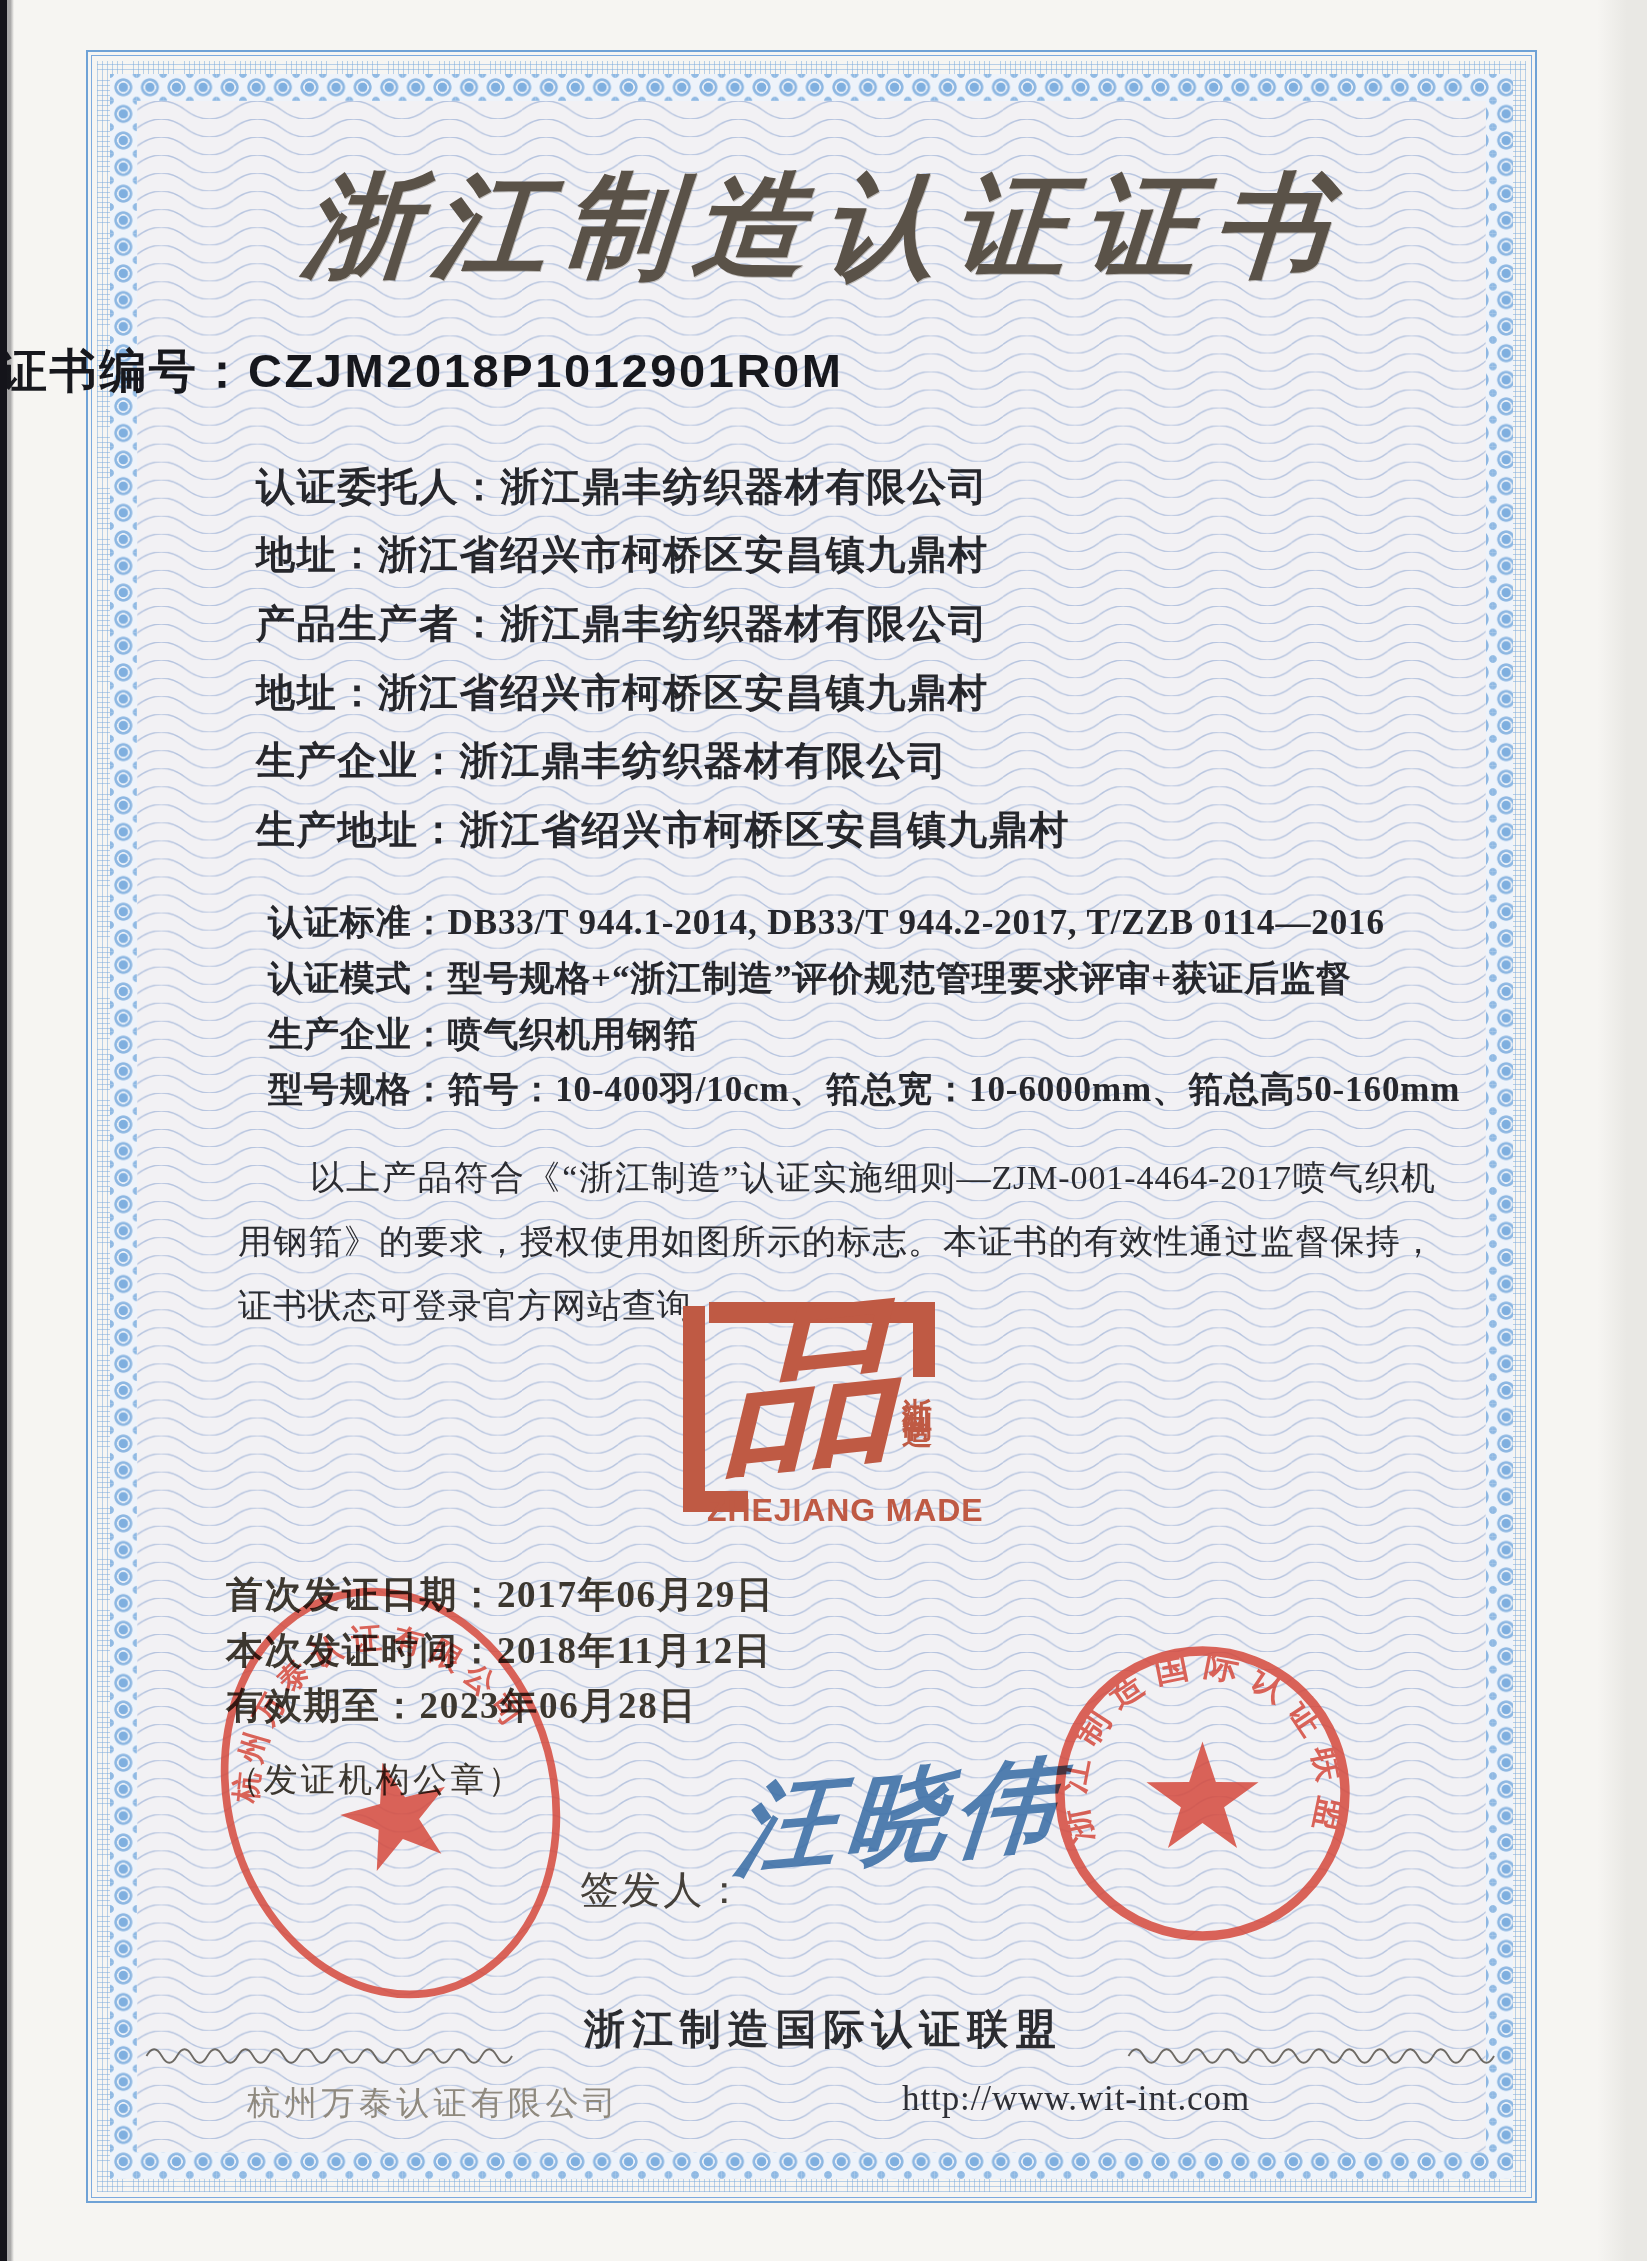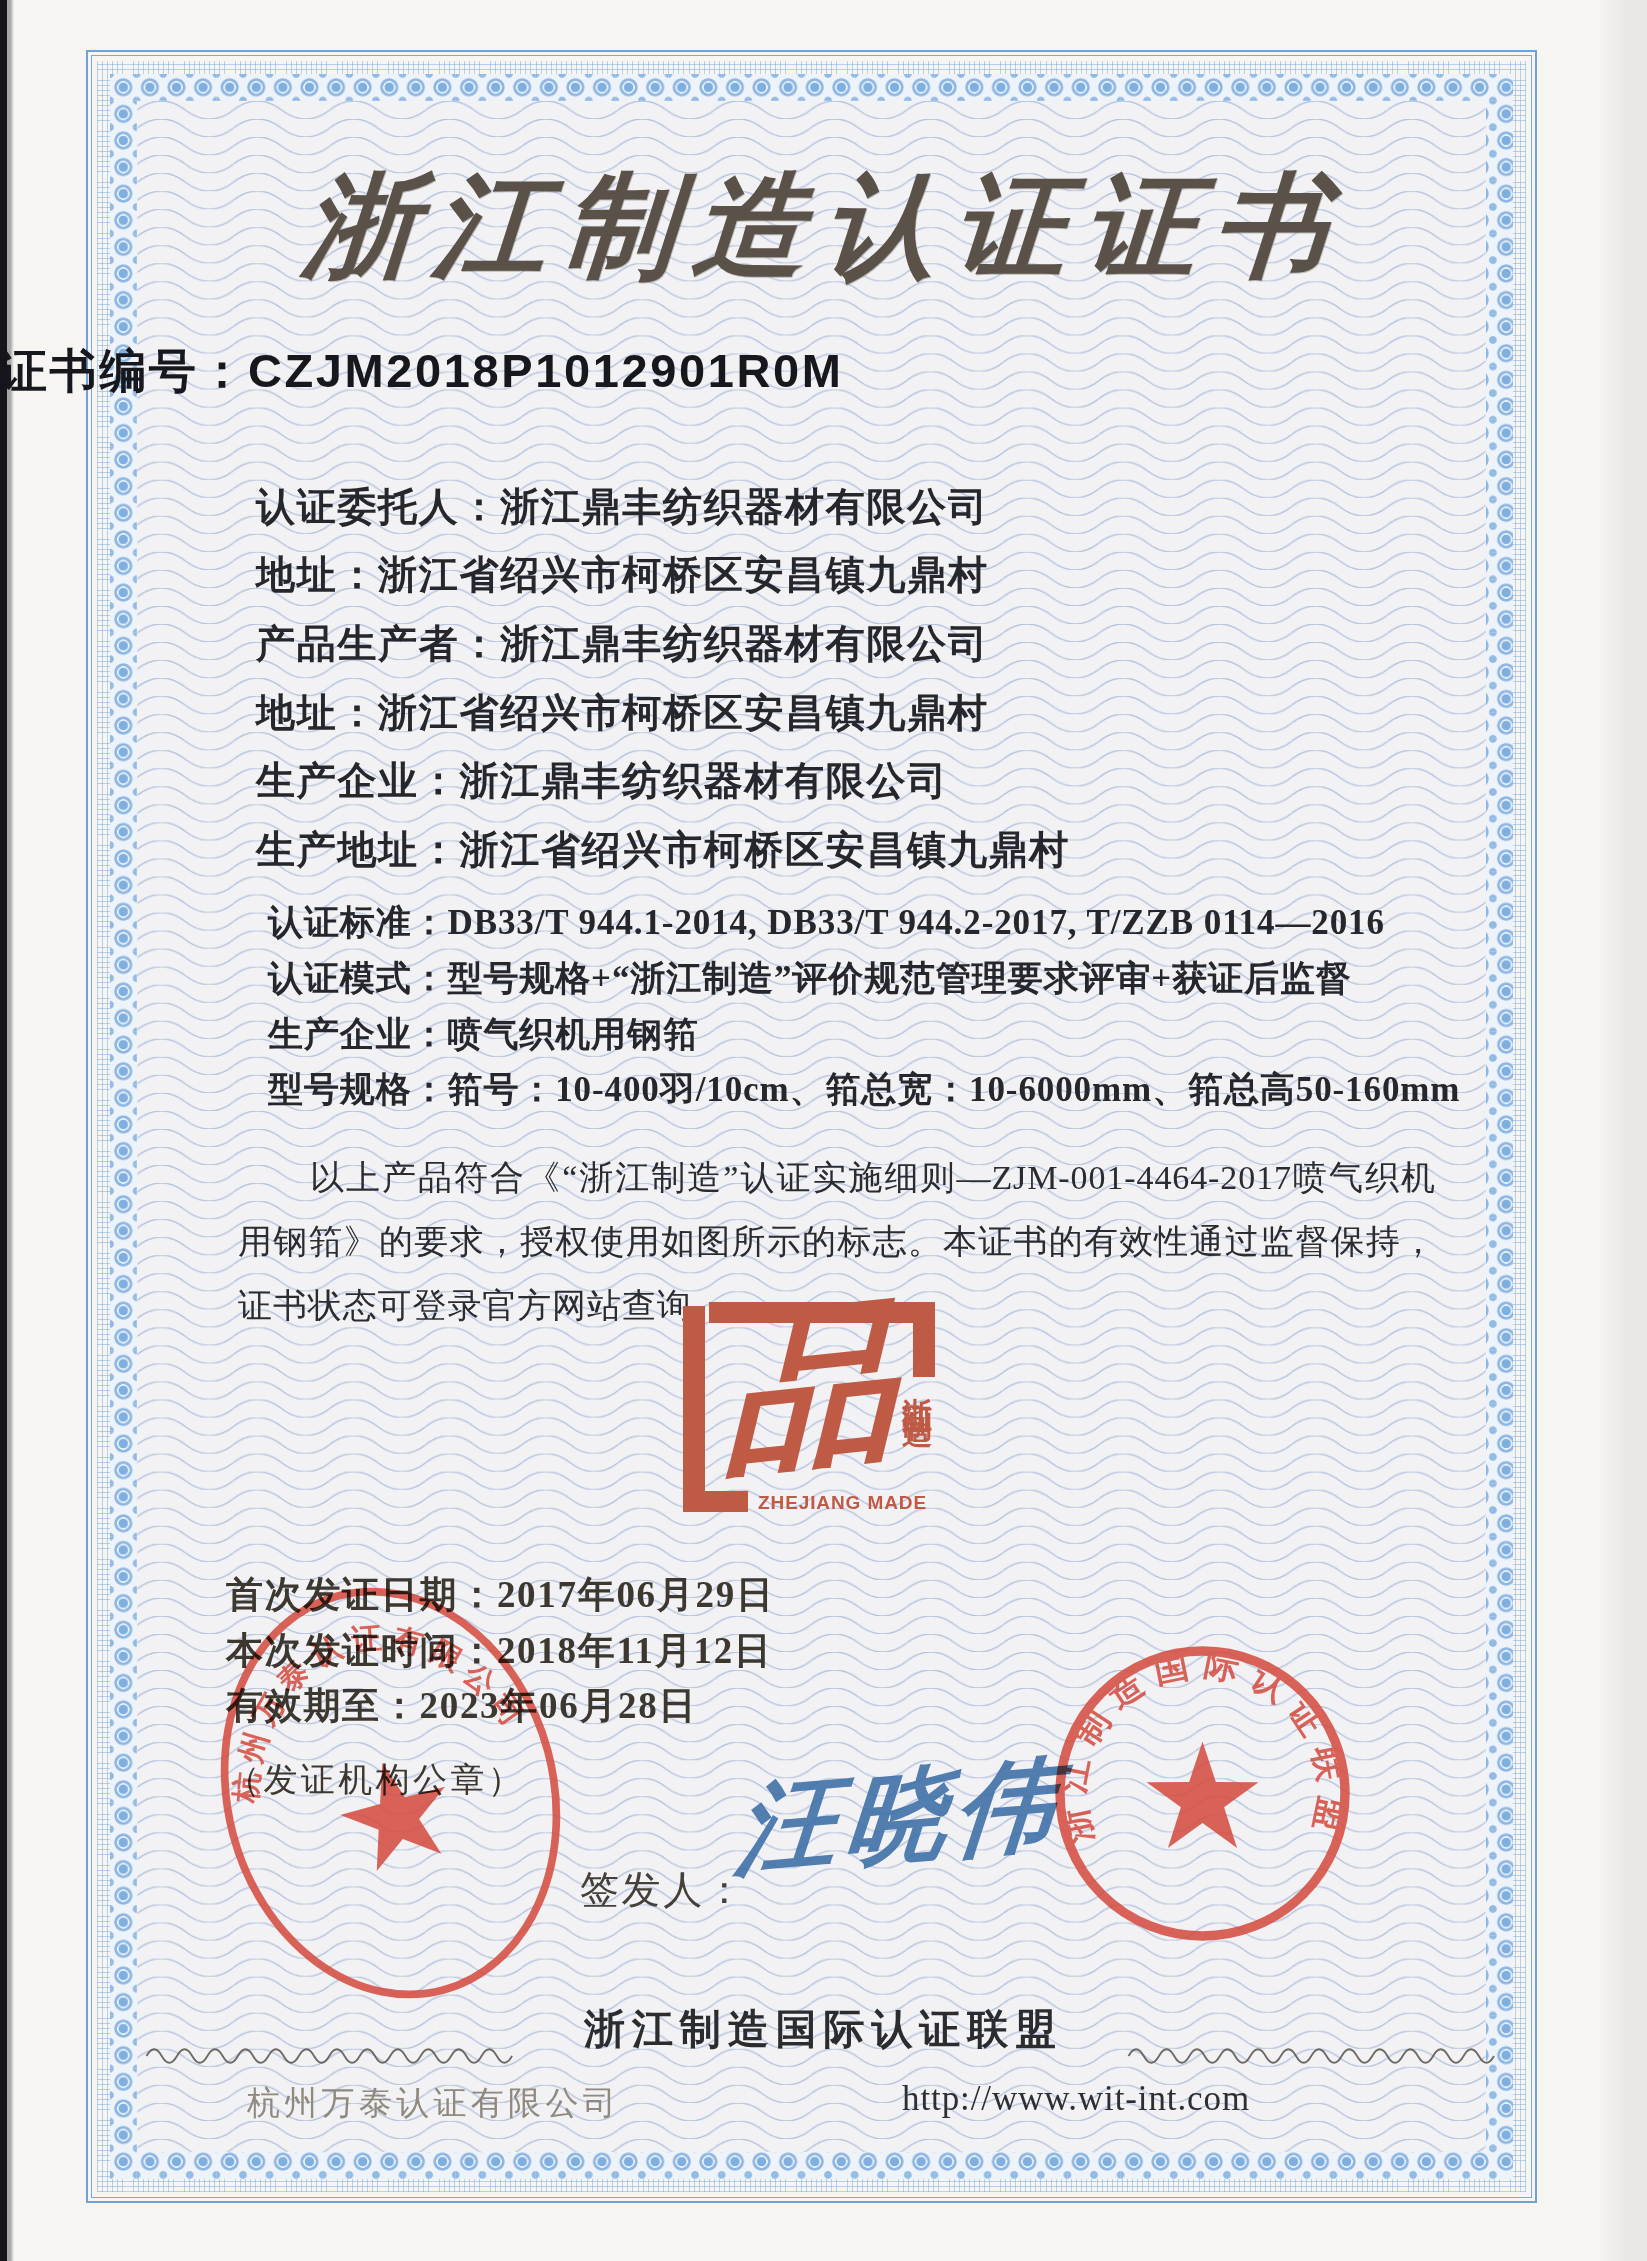--- a/index.html
+++ b/index.html
@@ -65,21 +65,21 @@
     text-shadow:0.9px 0.9px 0 rgba(90,82,72,.35);
     white-space:nowrap;
   }
   .certno {
     left:0; right:0; top:340px; 
     font-family:"Liberation Sans", sans-serif;
     font-size:47px; font-weight:600; color:#17181d; letter-spacing:2.6px;
     white-space:nowrap;
   }
   .row { position:absolute; left:256px; white-space:nowrap; font-weight:700; }
-  .party { font-size:39px; letter-spacing:1.7px; color:#26272c;margin-top:20px; }
+  .party { font-size:39px; letter-spacing:1.7px; color:#26272c; }
   .spec  { font-size:35px; letter-spacing:0.9px; color:#26272c;margin-left:12px; }
   .dateline { position:absolute; left:226px; font-size:37px; font-weight:600;
               color:#3c372f; letter-spacing:1.7px; white-space:nowrap; }
   .statement {
     left:238px; top:1146px; width:1198px;
     font-size:34px; line-height:64px; text-align:justify;
     text-indent:72px; color:#2b2c31; letter-spacing:0.9px;
   }
   .seal-note { left:226px; top:1757px; font-size:34px; color:#3c372f; letter-spacing:3.4px; }
   .signer-label { left:580px; top:1863px; font-size:39px; color:#45403a; letter-spacing:2.6px; }
@@ -102,23 +102,23 @@
     position:absolute; left:41px; top:6.9px; width:189px; text-align:center;
     font-size:172px; font-weight:700; font-style:italic; line-height:1.05;
     transform:rotate(-6deg) skewX(-6deg);
   }
   .logo .vtext {
     position:absolute; left:220px; top:82px; height:141px;
     writing-mode:vertical-rl; font-size:30px; font-weight:700; letter-spacing:6.9px;
     font-family:"Liberation Sans", sans-serif;
   }
   .logo .caption {
-    position:absolute; left:31px; top:201px; width:220px; text-align:right;
+    position:absolute; left:31px; top:201px; width:220px; text-align:left;
     font-family:"Liberation Sans", sans-serif;
-    font-size:19px; font-weight:700; letter-spacing:0.9px; white-space:nowrap;
+    font-size:32px; font-weight:700; letter-spacing:0.9px; white-space:nowrap;
   }
 
   
   .seal { position:absolute; mix-blend-mode:multiply; opacity:.85; }
 
   
   .divider-title {
     left:0; right:0; top:2002px; text-align:center;
     font-size:41px; font-weight:700; color:#2b2c30; letter-spacing:6.9px;
     white-space:nowrap;

